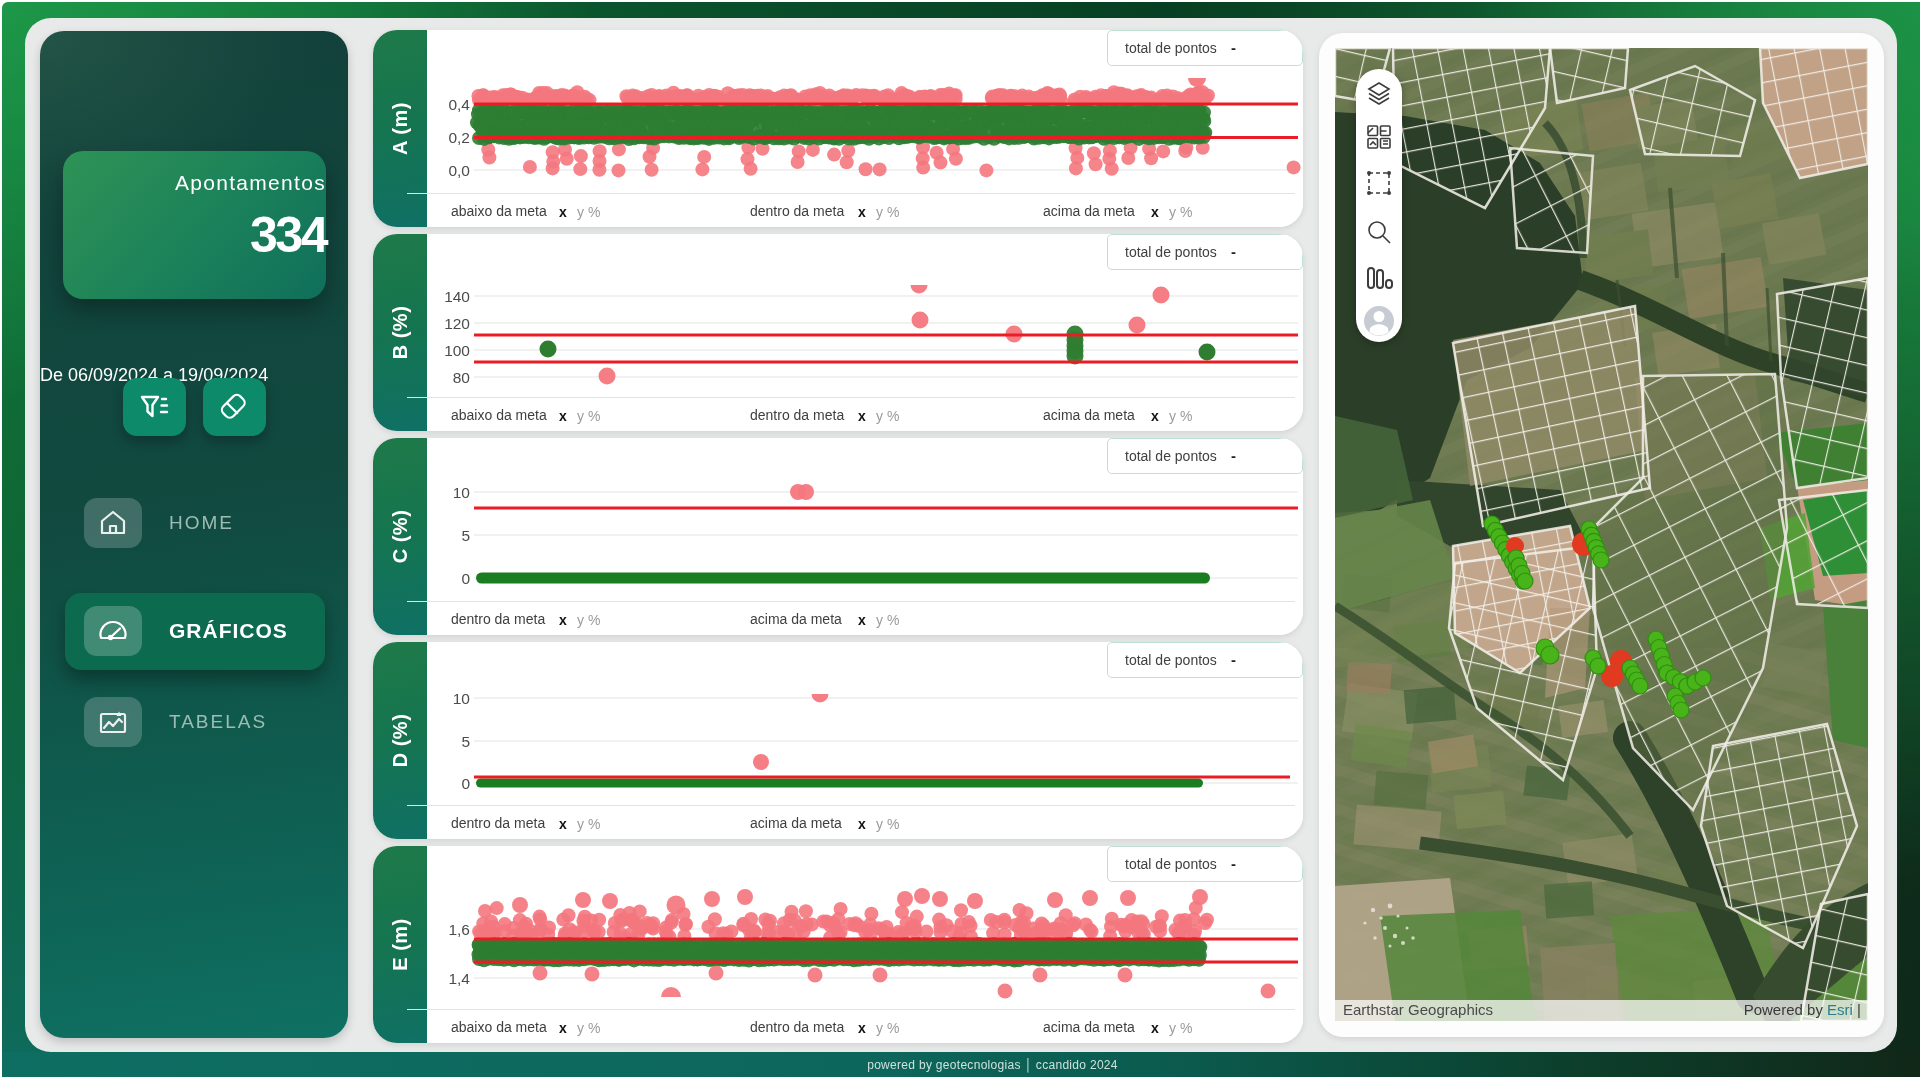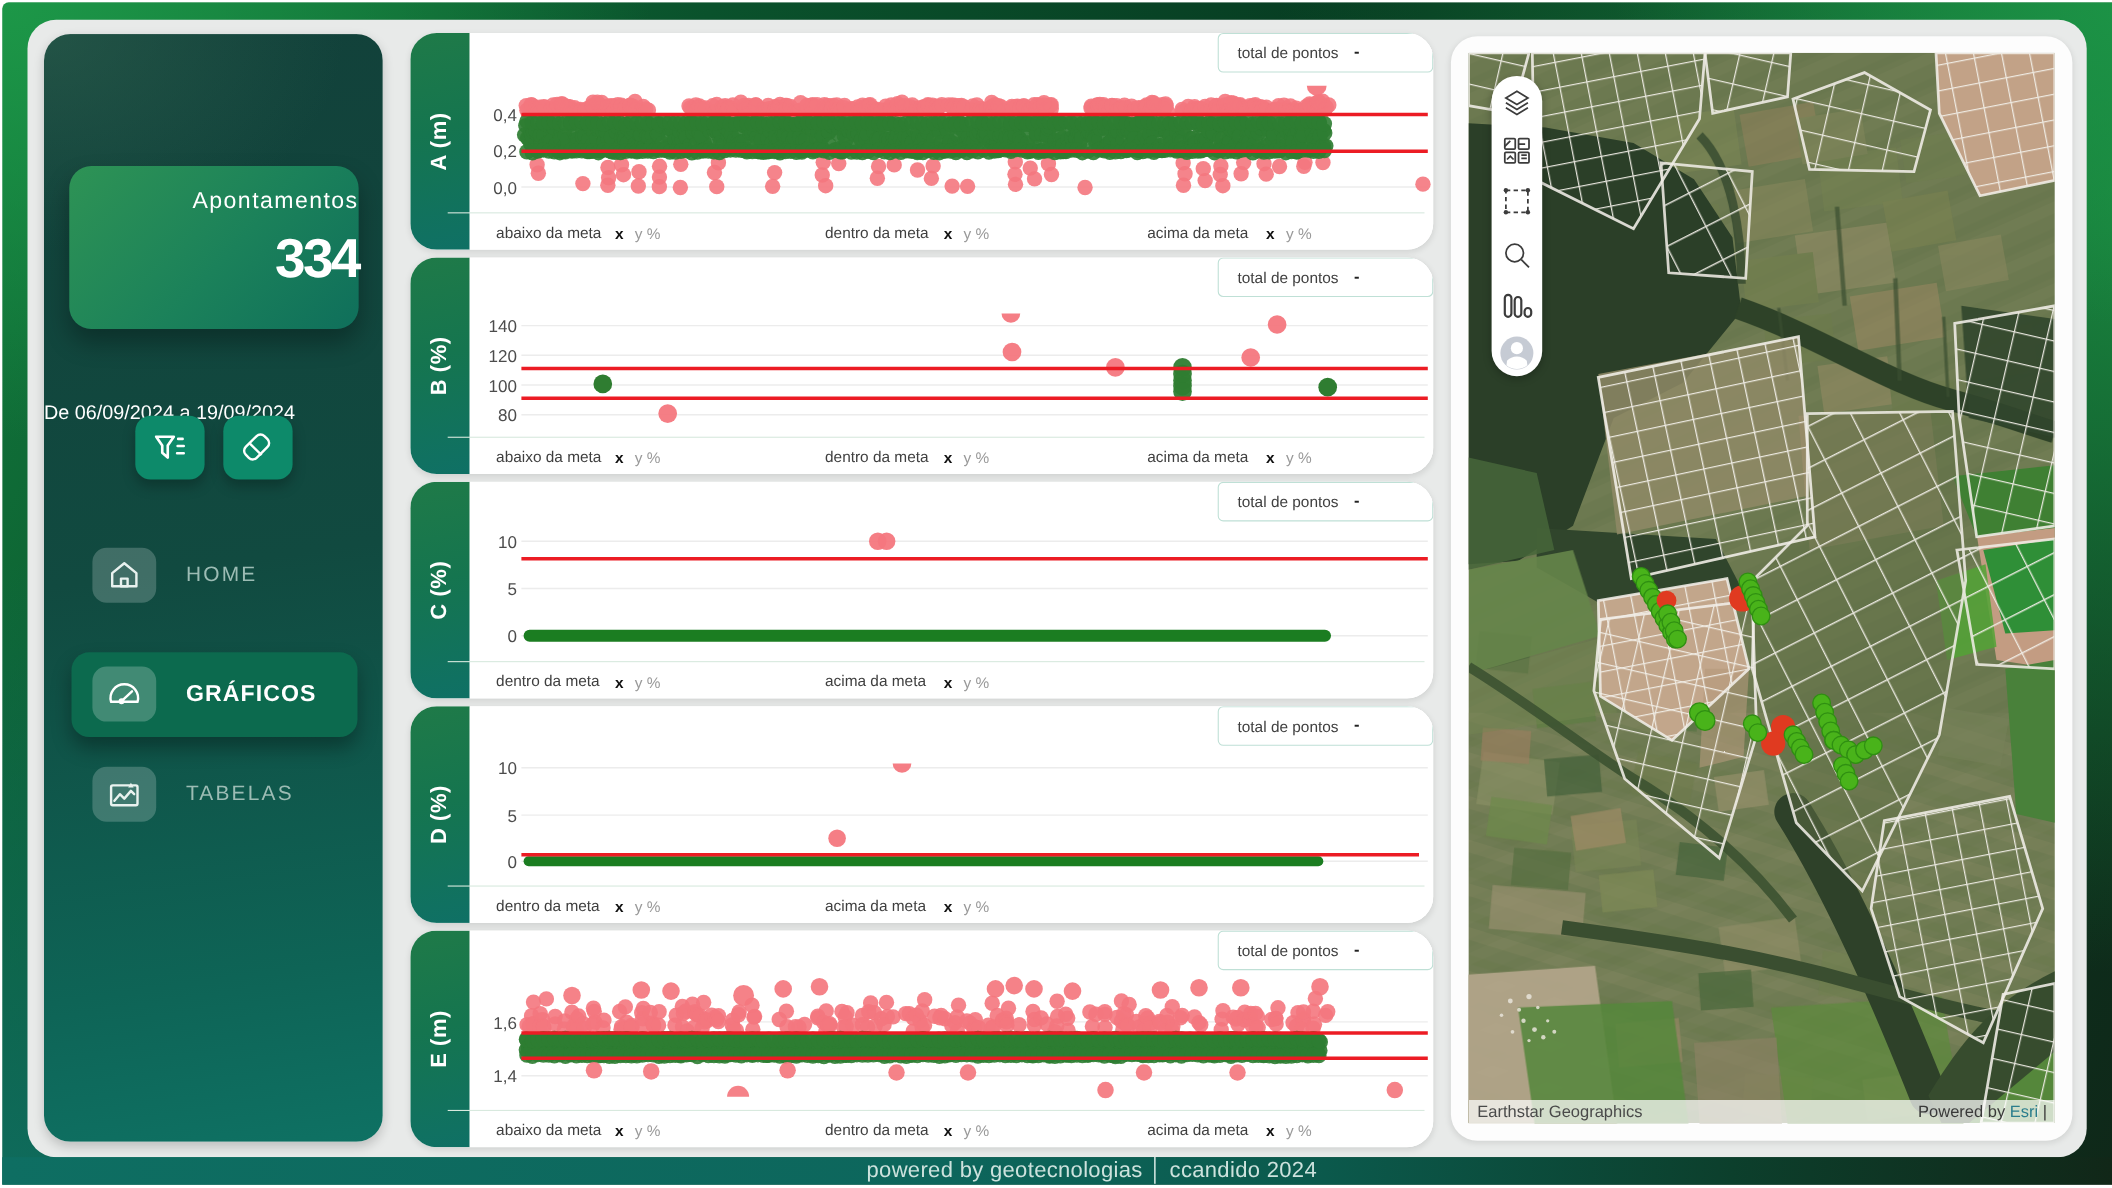--- a/index.html
+++ b/index.html
@@ -10,21 +10,21 @@
   radial-gradient(700px 420px at 102% 0%, rgba(29,152,72,.9) 0%, rgba(29,152,72,0) 70%),
   radial-gradient(1350px 1150px at 103% 16%, rgba(27,142,66,.95) 0%, rgba(27,142,66,0) 62%),
   radial-gradient(950px 640px at 0% 0%, rgba(29,152,72,.97) 0%, rgba(29,152,72,0) 62%),
   linear-gradient(118deg, #12793c 0%, #0a522c 26%, #073a21 52%, #093a22 72%, #0f2819 100%);
   border-radius:6px 0 0 0; }
 .shell { position:absolute; left:23px; top:16px; width:1872px; height:1034px;
   border-radius:26px; background:#e8eae9; }
 .footer { position:absolute; left:0; right:0; top:1050px; height:25px;
   display:flex; align-items:center; justify-content:center; padding-left:63px;
   background:linear-gradient(90deg,#0e6e62 0%,#0d665c 45%,#0b5a4d 62%,#0c3f2c 82%,#112718 100%);
-  color:#cde2dd; font-size:20px; letter-spacing:.3px; }
+  color:#cde2dd; font-size:12px; letter-spacing:.3px; }
 
 .side { position:absolute; left:15px; top:13px; width:308px; height:1007px; border-radius:24px;
   background:radial-gradient(420px 300px at 0% 0%, rgba(52,102,82,.5) 0%, rgba(52,102,82,0) 65%),
   linear-gradient(172deg, #12413a 0%, #114a40 48%, #0e6456 84%, #0e7163 100%);
   box-shadow:0 4px 10px rgba(0,0,0,.18); }
 .apt { position:absolute; left:23px; top:120px; width:263px; height:148px; border-radius:20px;
   background:linear-gradient(133deg, #2e9355 0%, #1b815a 55%, #0f6f5b 100%);
   box-shadow:0 12px 22px rgba(0,0,0,.30); color:#fff; text-align:right; }
 .apt .t1 { margin-top:20px; font-size:21px; letter-spacing:1.3px; }
 .apt .t2 { margin-top:11px; font-size:50px; font-weight:bold; letter-spacing:-2.5px;padding-left:33px; }

